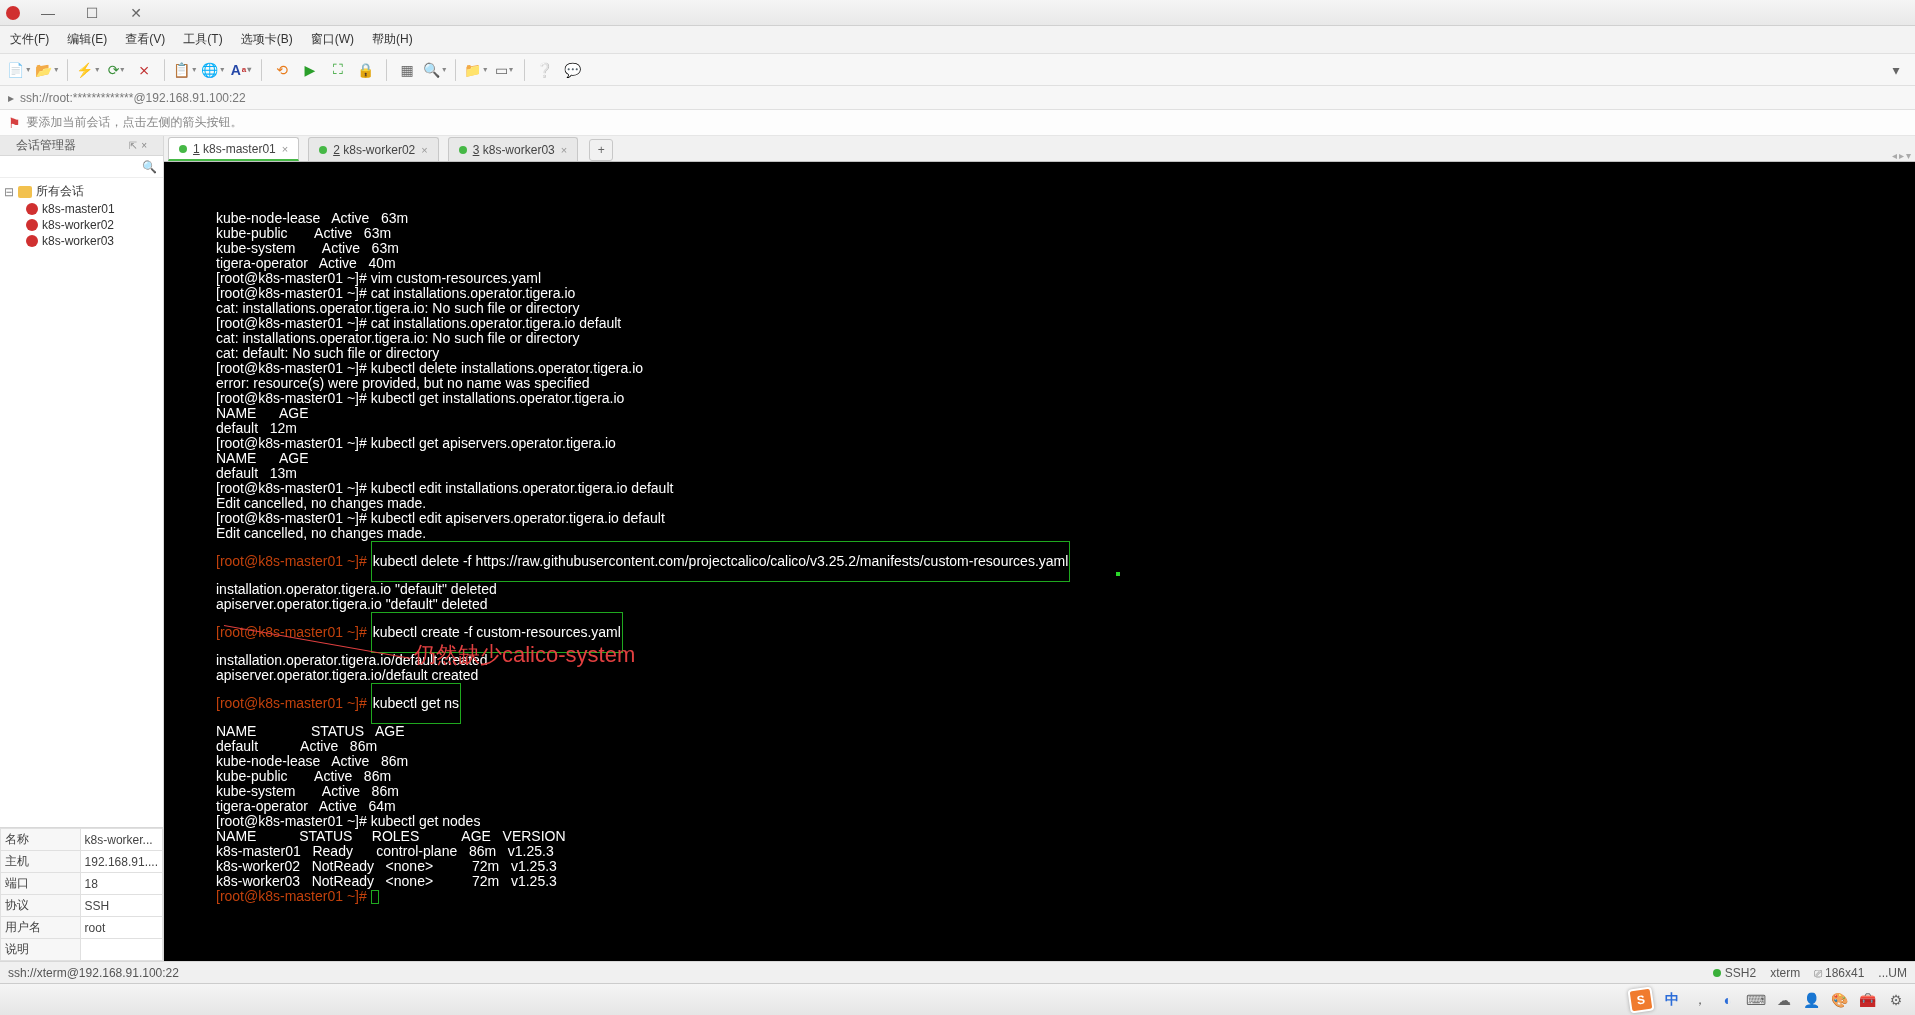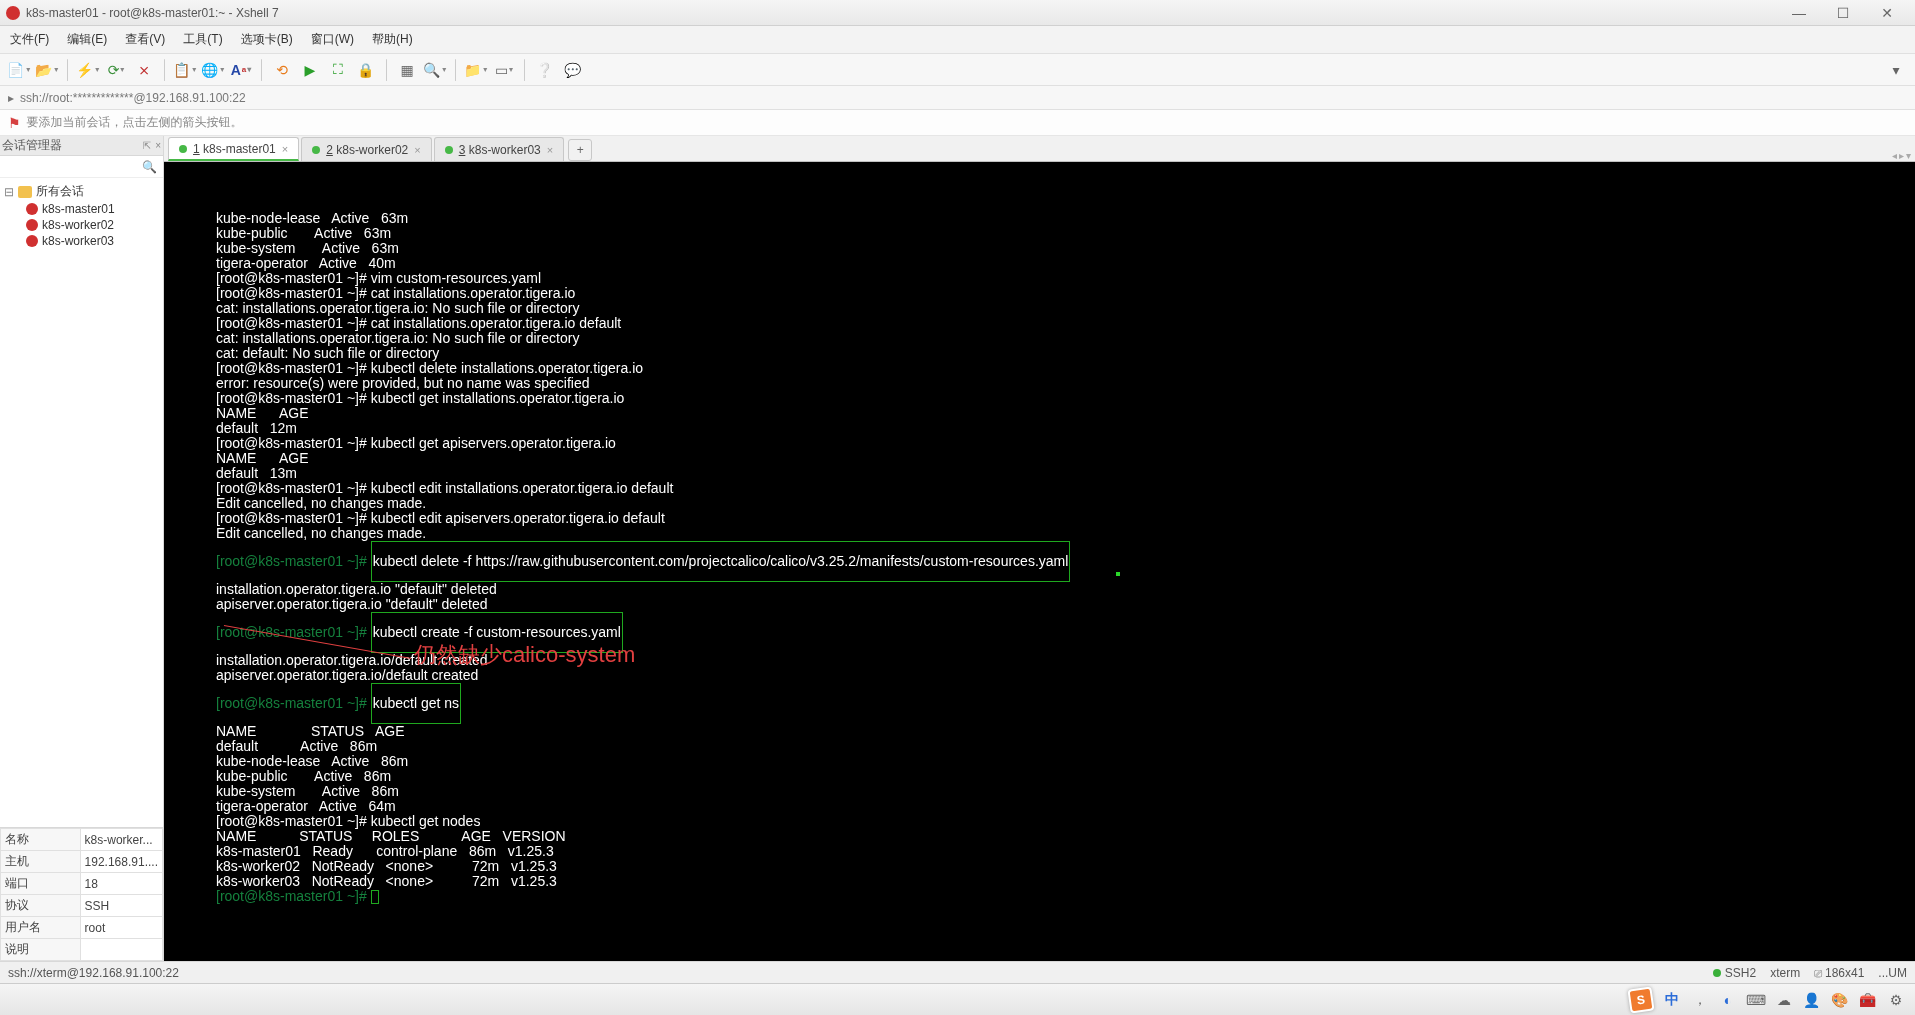--- a/index.html
+++ b/index.html
@@ -12,61 +12,60 @@
 .menubar span { color:#333; }
 .toolbar { height:32px; background:#f7f7f7; display:flex; align-items:center; padding:0 8px; gap:6px; border-bottom:1px solid #e0e0e0; }
 .tbtn { width:22px; height:22px; display:flex; align-items:center; justify-content:center; border-radius:3px; color:#666; font-size:14px; position:relative; }
 .tbtn .dd { font-size:8px; color:#888; margin-left:1px; }
 .tbtn.sep { width:1px; background:#ccc; margin:0 3px; }
 .addressbar { height:24px; background:#f7f7f7; display:flex; align-items:center; padding:0 8px; gap:6px; color:#777; border-bottom:1px solid #e0e0e0; }
 .hintbar { height:26px; background:#fdfdfd; display:flex; align-items:center; padding:0 8px; gap:6px; color:#888; border-bottom:1px solid #e6e6e6; }
 .hint-flag { color:#d64040; font-size:14px; }
 .workspace { flex:1; display:flex; min-height:0; }
 .sidebar { width:164px; background:#fff; border-right:1px solid #d8d8d8; display:flex; flex-direction:column; }
-.sb-title { height:20px; background:#eaeaea; display:flex; align-items:center; padding:0 2px; color:#555; border-bottom:1px solid #d8d8d8; }
+.sb-title { height:20px; background:#eaeaea; display:flex; align-items:center; padding:0 16px; color:#555; border-bottom:1px solid #d8d8d8; }
 .sb-title .sp { margin-left:auto; display:flex; gap:4px; font-size:10px; color:#888; }
 .sb-search { height:22px; border-bottom:1px solid #eee; display:flex; align-items:center; justify-content:flex-end; padding:0 6px; color:#aaa; }
 .tree { flex:1; padding:4px 2px; overflow:auto; }
 .tree-item { display:flex; align-items:center; padding:1px 2px; gap:4px; }
 .tree-item.child { padding-left:24px; }
 .folder-icon { width:14px; height:12px; background:#f2c14e; border-radius:2px; }
 .host-icon { width:12px; height:12px; border-radius:50%; background:#d03030; }
 .propgrid { border-top:1px solid #d8d8d8; }
 .propgrid table { width:100%; border-collapse:collapse; }
 .propgrid td { border:1px solid #e0e0e0; padding:2px 4px; color:#444; }
 .propgrid td:first-child { width:50%; background:#f7f7f7;margin-top:16px; }
 .main { flex:1; display:flex; flex-direction:column; min-width:0; }
 .tabs { height:26px; background:#f1f1f1; display:flex; align-items:flex-end; padding-left:4px; border-bottom:1px solid #c0c0c0; }
-.tab { height:24px; min-width:130px; display:flex; align-items:center; gap:6px; padding:0 10px; border:1px solid #c8c8c8; border-bottom:none; background:#e8e8e8; margin-right:2px; border-radius:3px 3px 0 0; color:#444; }
+.tab { height:24px; min-width:130px; display:flex; align-items:center; gap:6px; padding:0 10px; border:1px solid #c8c8c8; border-bottom:none; background:#e8e8e8; margin-right:9px; border-radius:3px 3px 0 0; color:#444; }
 .tab.active { background:#fff; border-bottom:2px solid #46b846; }
 .dot { width:8px; height:8px; border-radius:50%; background:#46b846; }
 .tab .x { margin-left:auto; color:#999; font-size:11px; }
 .newtab { width:24px; height:22px; display:flex; align-items:center; justify-content:center; border:1px solid #c8c8c8; border-radius:3px; color:#666; margin-left:2px; }
 .tabsnav { margin-left:auto; display:flex; gap:2px; padding-right:4px; color:#aaa; font-size:10px; }
 .terminal { flex:1; background:#000; color:#fff; font-family:"Consolas","Courier New",monospace; font-size:14px; line-height:15px; padding:4px 4px; position:relative; white-space:pre; overflow:hidden; }
 .terminal .line { display:block;margin-left:48px; }
-.prompt { color:#15803d; }
+.prompt { color:#c2410c; }
 .hlbox { border:1px solid #1fa81f; padding:12px 1px; display:inline-block; }
 .cursor { display:inline-block; width:8px; height:14px; border:1px solid #1fa81f; vertical-align:bottom; }
 .anno { position:absolute; color:#e14040; font-size:22px; font-family:"Microsoft YaHei",sans-serif; pointer-events:none; }
 .anno-line { position:absolute; border-top:1px solid #e14040; transform-origin:left center; pointer-events:none; }
 .triangle { position:absolute; width:4px; height:4px; background:#2ad82a; }
 .statusbar { height:22px; background:#f0f0f0; border-top:1px solid #d8d8d8; display:flex; align-items:center; padding:0 8px; color:#555; gap:20px; }
 .statusbar .right { margin-left:auto; display:flex; gap:14px; align-items:center; }
 .led { width:8px; height:8px; border-radius:50%; background:#3ab03a; display:inline-block; }
 .taskbar { height:32px; background:linear-gradient(#f5f5f5,#e5e5e5); border-top:1px solid #ccc; display:flex; align-items:center; justify-content:flex-end; padding:0 10px; gap:10px; color:#666; }
 .tbic { width:18px; height:18px; display:flex; align-items:center; justify-content:center; font-size:14px; }
 .sogou { width:24px; height:24px; background:#f07b2e; color:#fff; border:2px solid #fff; box-shadow:0 0 4px rgba(0,0,0,.3); transform:rotate(-8deg); display:flex; align-items:center; justify-content:center; font-weight:bold; border-radius:4px; }
 </style>
 </head>
 <body>
 
 <div class="titlebar">
   <div class="icon"></div>
-  <div class="title">k8s-master01 - root@k8s-master01:~ - Xshell 7</div>
   <div class="winbtn">—</div>
   <div class="winbtn">☐</div>
   <div class="winbtn">✕</div>
 </div>
 
 <div class="menubar">
   <span>文件(F)</span>
   <span>编辑(E)</span>
   <span>查看(V)</span>
   <span>工具(T)</span>

